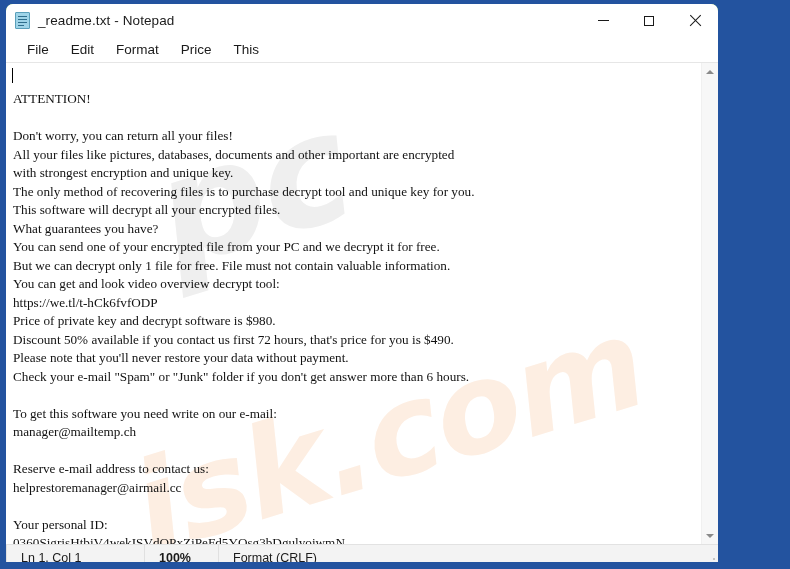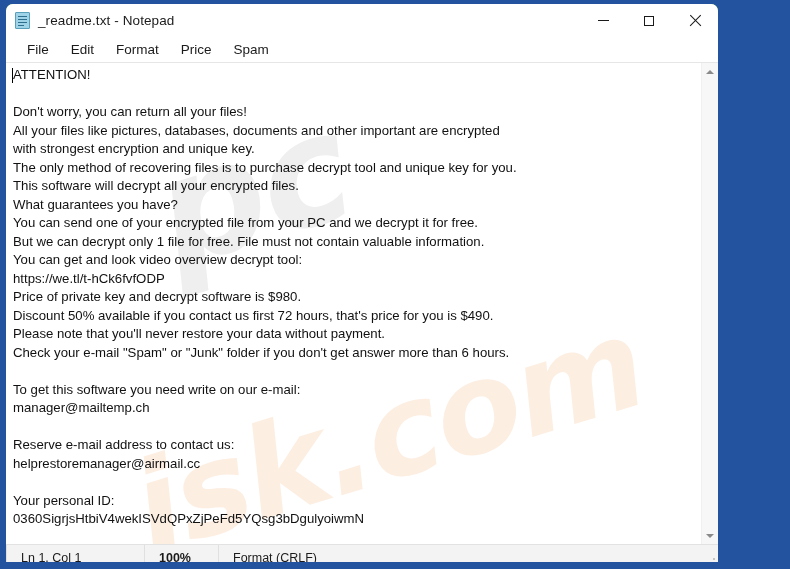--- a/index.html
+++ b/index.html
@@ -197,26 +197,27 @@
     left: 120px;
     top: 300px;
     font-size: 125px;
     color: #fdeee2;
     transform: rotate(-17deg);
   }
 
   #text-content {
     position: relative;
     padding: 3px 0 0 7px;
-    font-family: Liberation Sans, sans-serif;
+    font-family: Liberation Serif, serif;
     font-size: 13.2px;
     line-height: 18.5px;
     color: #111111;
     white-space: pre;
     z-index: 2;
+    margin-top: 24px;
   }
   #text-content .line { height: 18.5px; }
 
   
   #caret {
     position: absolute;
     left: 6px;
     top: 5px;
     width: 1.4px;
     height: 15px;
@@ -321,21 +322,21 @@
           <span class="cap-glyph glyph-close"></span>
         </button>
       </div>
     </div>
 
     <div id="menu-bar">
       <div class="menu-item">File</div>
       <div class="menu-item">Edit</div>
       <div class="menu-item">Format</div>
       <div class="menu-item">Price</div>
-      <div class="menu-item">Spam</div>
+      <div class="menu-item">This</div>
     </div>
 
     <div id="editor-wrap">
       <div id="editor-area">
         <div id="watermark">
           <span class="wm-text" id="wm-gray">pc</span>
           <span class="wm-text" id="wm-orange">isk.com</span>
         </div>
         <div id="caret"></div>
         <div id="text-content"><div class="line">ATTENTION!</div><div class="line"></div><div class="line">Don't worry, you can return all your files!</div><div class="line">All your files like pictures, databases, documents and other important are encrypted</div><div class="line">with strongest encryption and unique key.</div><div class="line">The only method of recovering files is to purchase decrypt tool and unique key for you.</div><div class="line">This software will decrypt all your encrypted files.</div><div class="line">What guarantees you have?</div><div class="line">You can send one of your encrypted file from your PC and we decrypt it for free.</div><div class="line">But we can decrypt only 1 file for free. File must not contain valuable information.</div><div class="line">You can get and look video overview decrypt tool:</div><div class="line">https://we.tl/t-hCk6fvfODP</div><div class="line">Price of private key and decrypt software is $980.</div><div class="line">Discount 50% available if you contact us first 72 hours, that's price for you is $490.</div><div class="line">Please note that you'll never restore your data without payment.</div><div class="line">Check your e-mail "Spam" or "Junk" folder if you don't get answer more than 6 hours.</div><div class="line"></div><div class="line">To get this software you need write on our e-mail:</div><div class="line">manager@mailtemp.ch</div><div class="line"></div><div class="line">Reserve e-mail address to contact us:</div><div class="line">helprestoremanager@airmail.cc</div><div class="line"></div><div class="line">Your personal ID:</div><div class="line">0360SigrjsHtbiV4wekISVdQPxZjPeFd5YQsg3bDgulyoiwmN</div></div>

